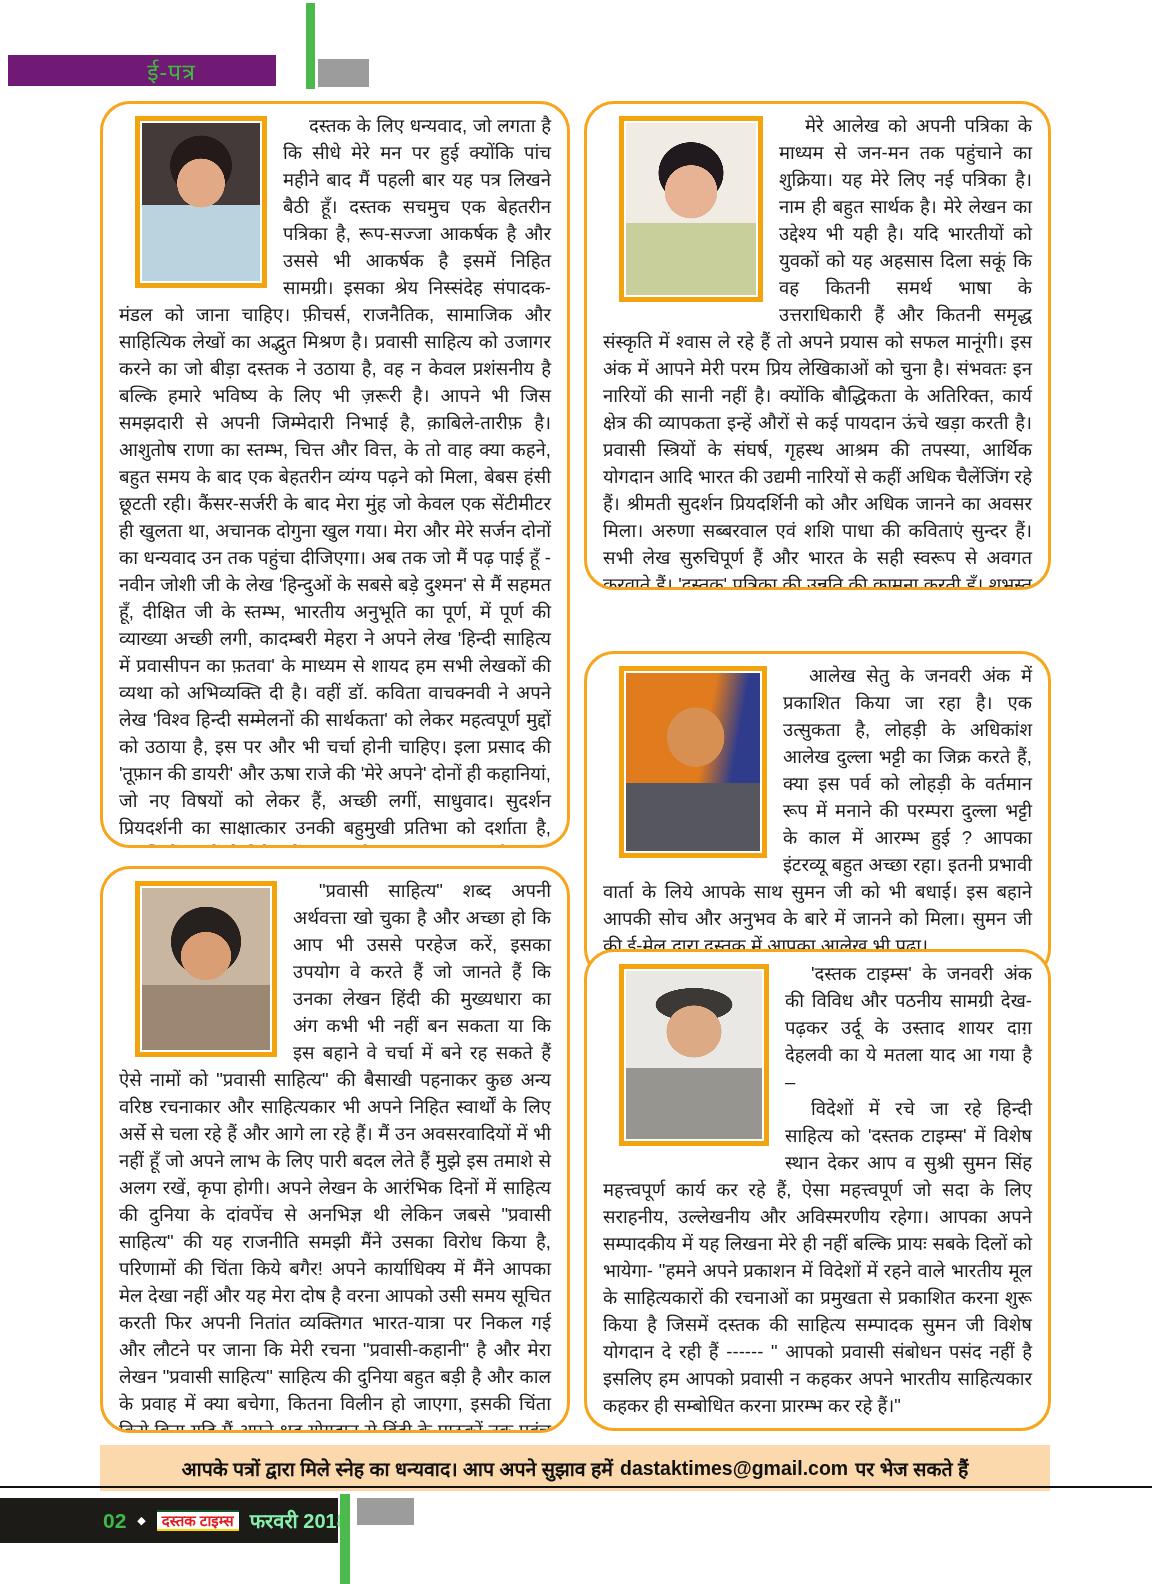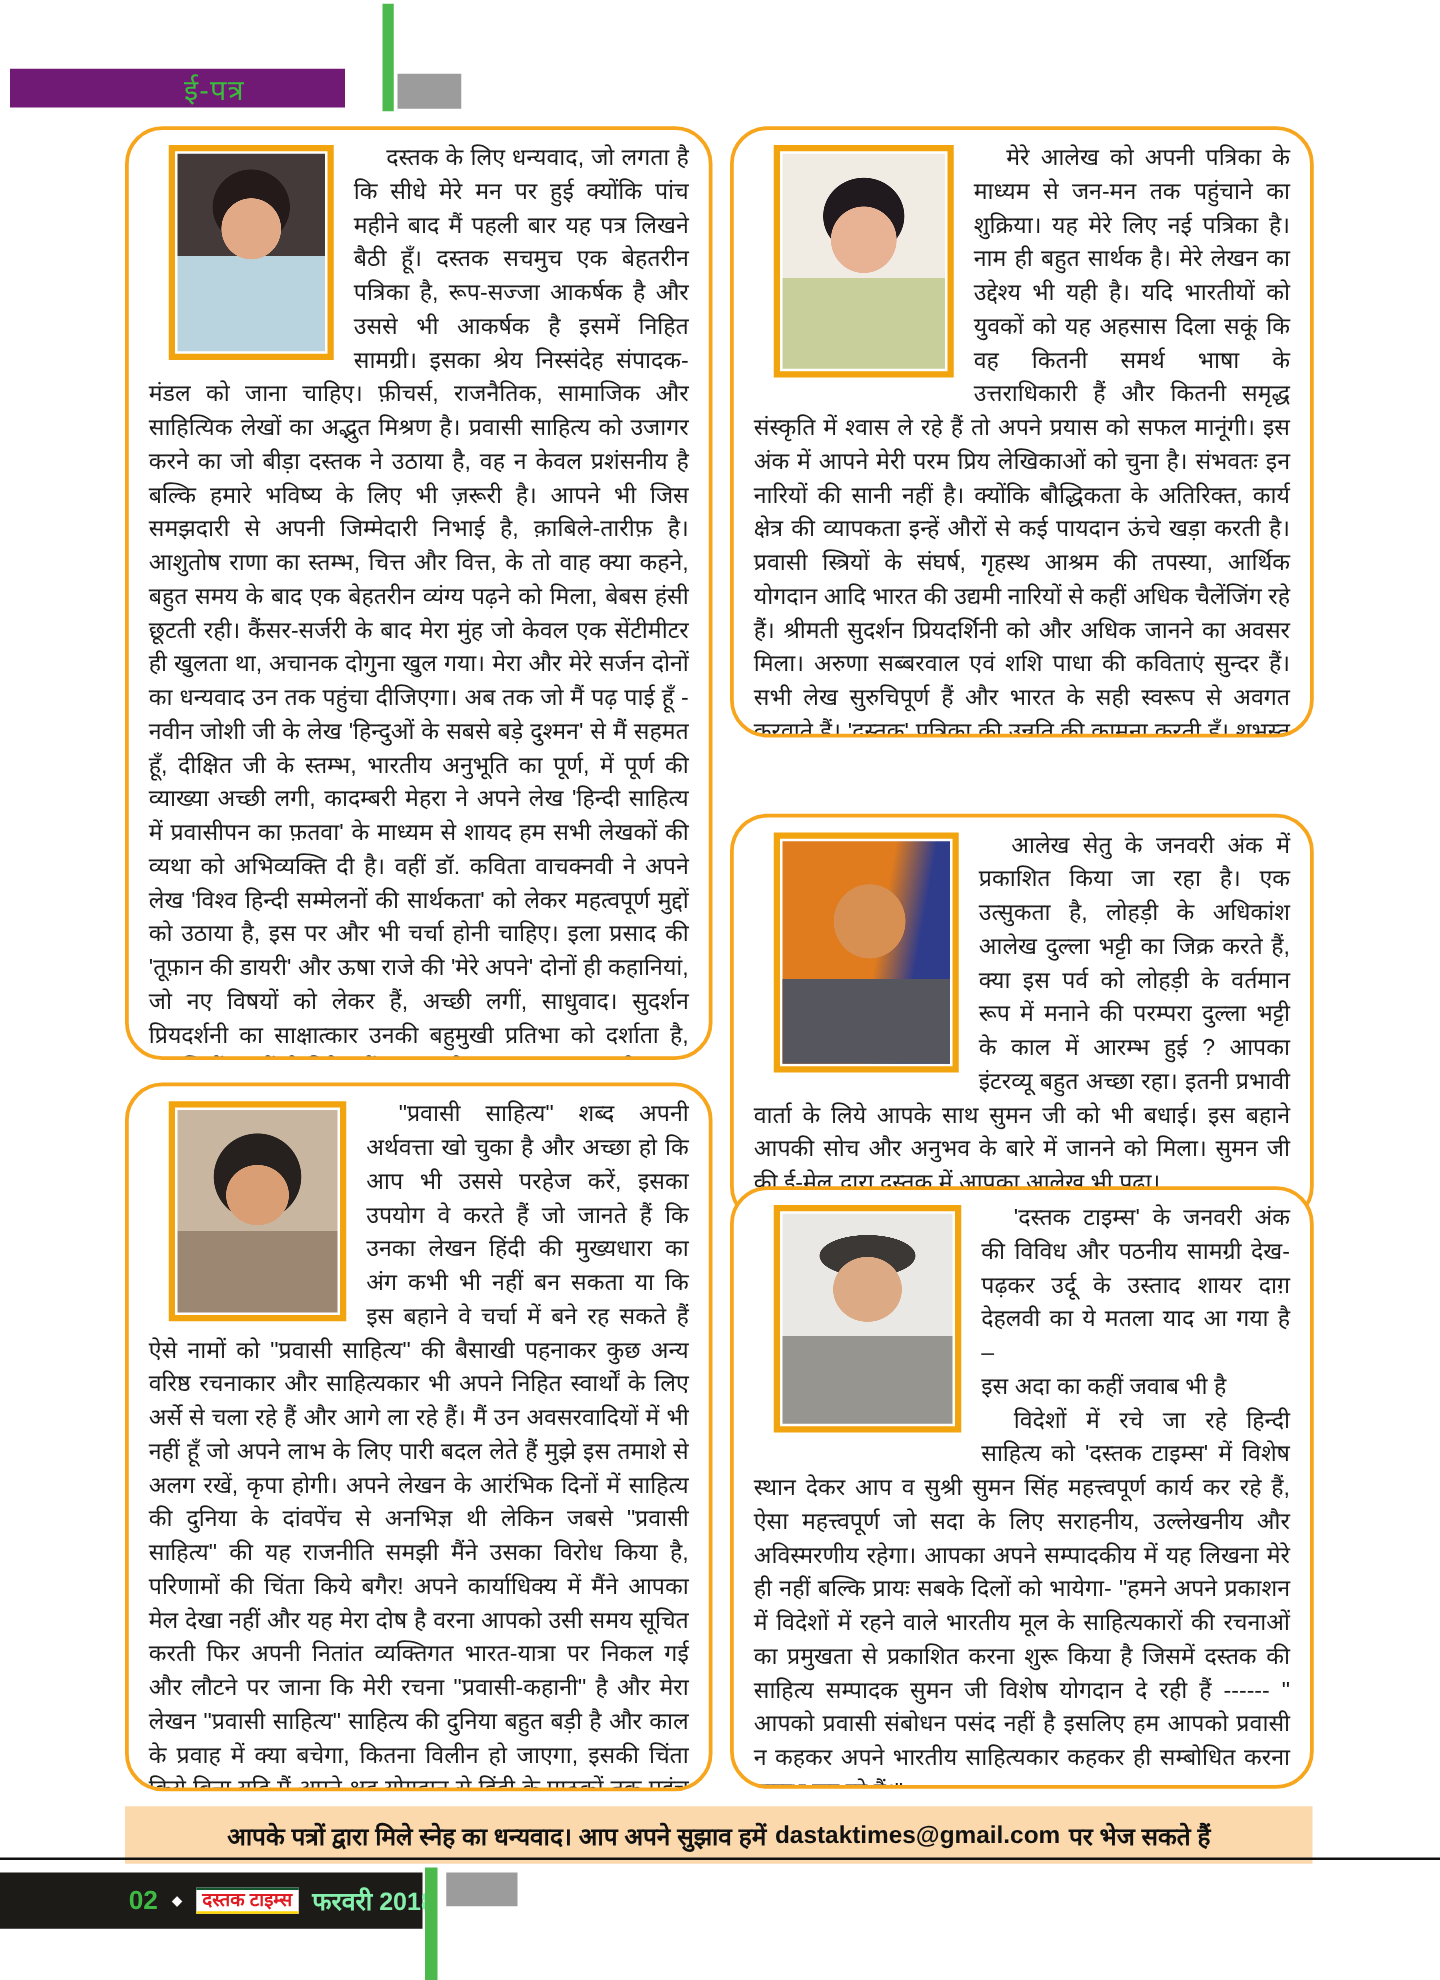--- a/index.html
+++ b/index.html
@@ -107,21 +107,20 @@
     </div>
     <p class="body">"प्रवासी साहित्य" शब्द अपनी अर्थवत्ता खो चुका है  और अच्छा हो कि आप भी उससे परहेज करें, इसका उपयोग वे करते हैं जो जानते हैं कि उनका लेखन हिंदी की मुख्यधारा का अंग कभी भी नहीं बन सकता या कि  इस बहाने वे चर्चा में बने रह सकते हैं ऐसे नामों को "प्रवासी साहित्य" की बैसाखी पहनाकर कुछ अन्य  वरिष्ठ रचनाकार और साहित्यकार  भी अपने निहित स्वार्थों के लिए अर्से से चला रहे हैं  और आगे ला रहे हैं। मैं उन अवसरवादियों में भी नहीं हूँ जो अपने लाभ के लिए पारी बदल लेते हैं मुझे इस तमाशे से अलग रखें, कृपा होगी। अपने लेखन के आरंभिक दिनों में साहित्य की दुनिया के दांवपेंच से अनभिज्ञ थी लेकिन जबसे "प्रवासी साहित्य" की यह राजनीति समझी मैंने उसका विरोध किया है, परिणामों की चिंता किये बगैर! अपने कार्याधिक्य में मैंने आपका मेल देखा नहीं और यह मेरा दोष है वरना आपको उसी समय सूचित करती फिर अपनी नितांत व्यक्तिगत भारत-यात्रा पर निकल गई और  लौटने पर जाना कि मेरी रचना "प्रवासी-कहानी" है और मेरा लेखन "प्रवासी साहित्य" साहित्य की दुनिया बहुत बड़ी है और काल के प्रवाह में क्या बचेगा, कितना विलीन हो जाएगा, इसकी  चिंता किये बिना यदि मैं अपने क्षुद्र योगदान से हिंदी के पाठकों तक पहुंच पाती हूँ तो मेरे लिए वही बहुत है।</p>
 
   </div>
 
   <div class="letter b5">
     <div class="photo">
       <div class="img i5"></div>
     </div>
     <p class="body">'दस्तक टाइम्स' के जनवरी अंक की विविध और पठनीय सामग्री देख-पढ़कर उर्दू के उस्ताद शायर दाग़ देहलवी का ये मतला याद आ गया है –</p>
-    <div class="couplet">इस अदा का कहीं जवाब भी है</div>
     <p class="body">विदेशों में रचे जा रहे हिन्दी साहित्य को 'दस्तक टाइम्स' में विशेष स्थान देकर आप व सुश्री सुमन सिंह महत्त्वपूर्ण कार्य कर रहे हैं, ऐसा महत्त्वपूर्ण जो सदा के लिए सराहनीय, उल्लेखनीय और अविस्मरणीय रहेगा। आपका अपने सम्पादकीय में यह लिखना मेरे ही नहीं बल्कि प्रायः सबके दिलों को भायेगा- "हमने अपने प्रकाशन में विदेशों में रहने वाले भारतीय मूल के साहित्यकारों की रचनाओं का प्रमुखता से प्रकाशित करना शुरू किया है जिसमें दस्तक की साहित्य सम्पादक सुमन जी विशेष योगदान दे रही हैं ------ " आपको प्रवासी संबोधन पसंद नहीं है इसलिए हम आपको प्रवासी न कहकर अपने भारतीय साहित्यकार कहकर ही सम्बोधित करना प्रारम्भ कर रहे हैं।"</p>
 
   </div>
 
   <div class="feedback">
     <span>आपके पत्रों द्वारा मिले स्नेह का धन्यवाद। आप अपने सुझाव हमें</span>
     <span>dastaktimes@gmail.com</span>
     <span>पर भेज सकते हैं</span>
   </div>
 

